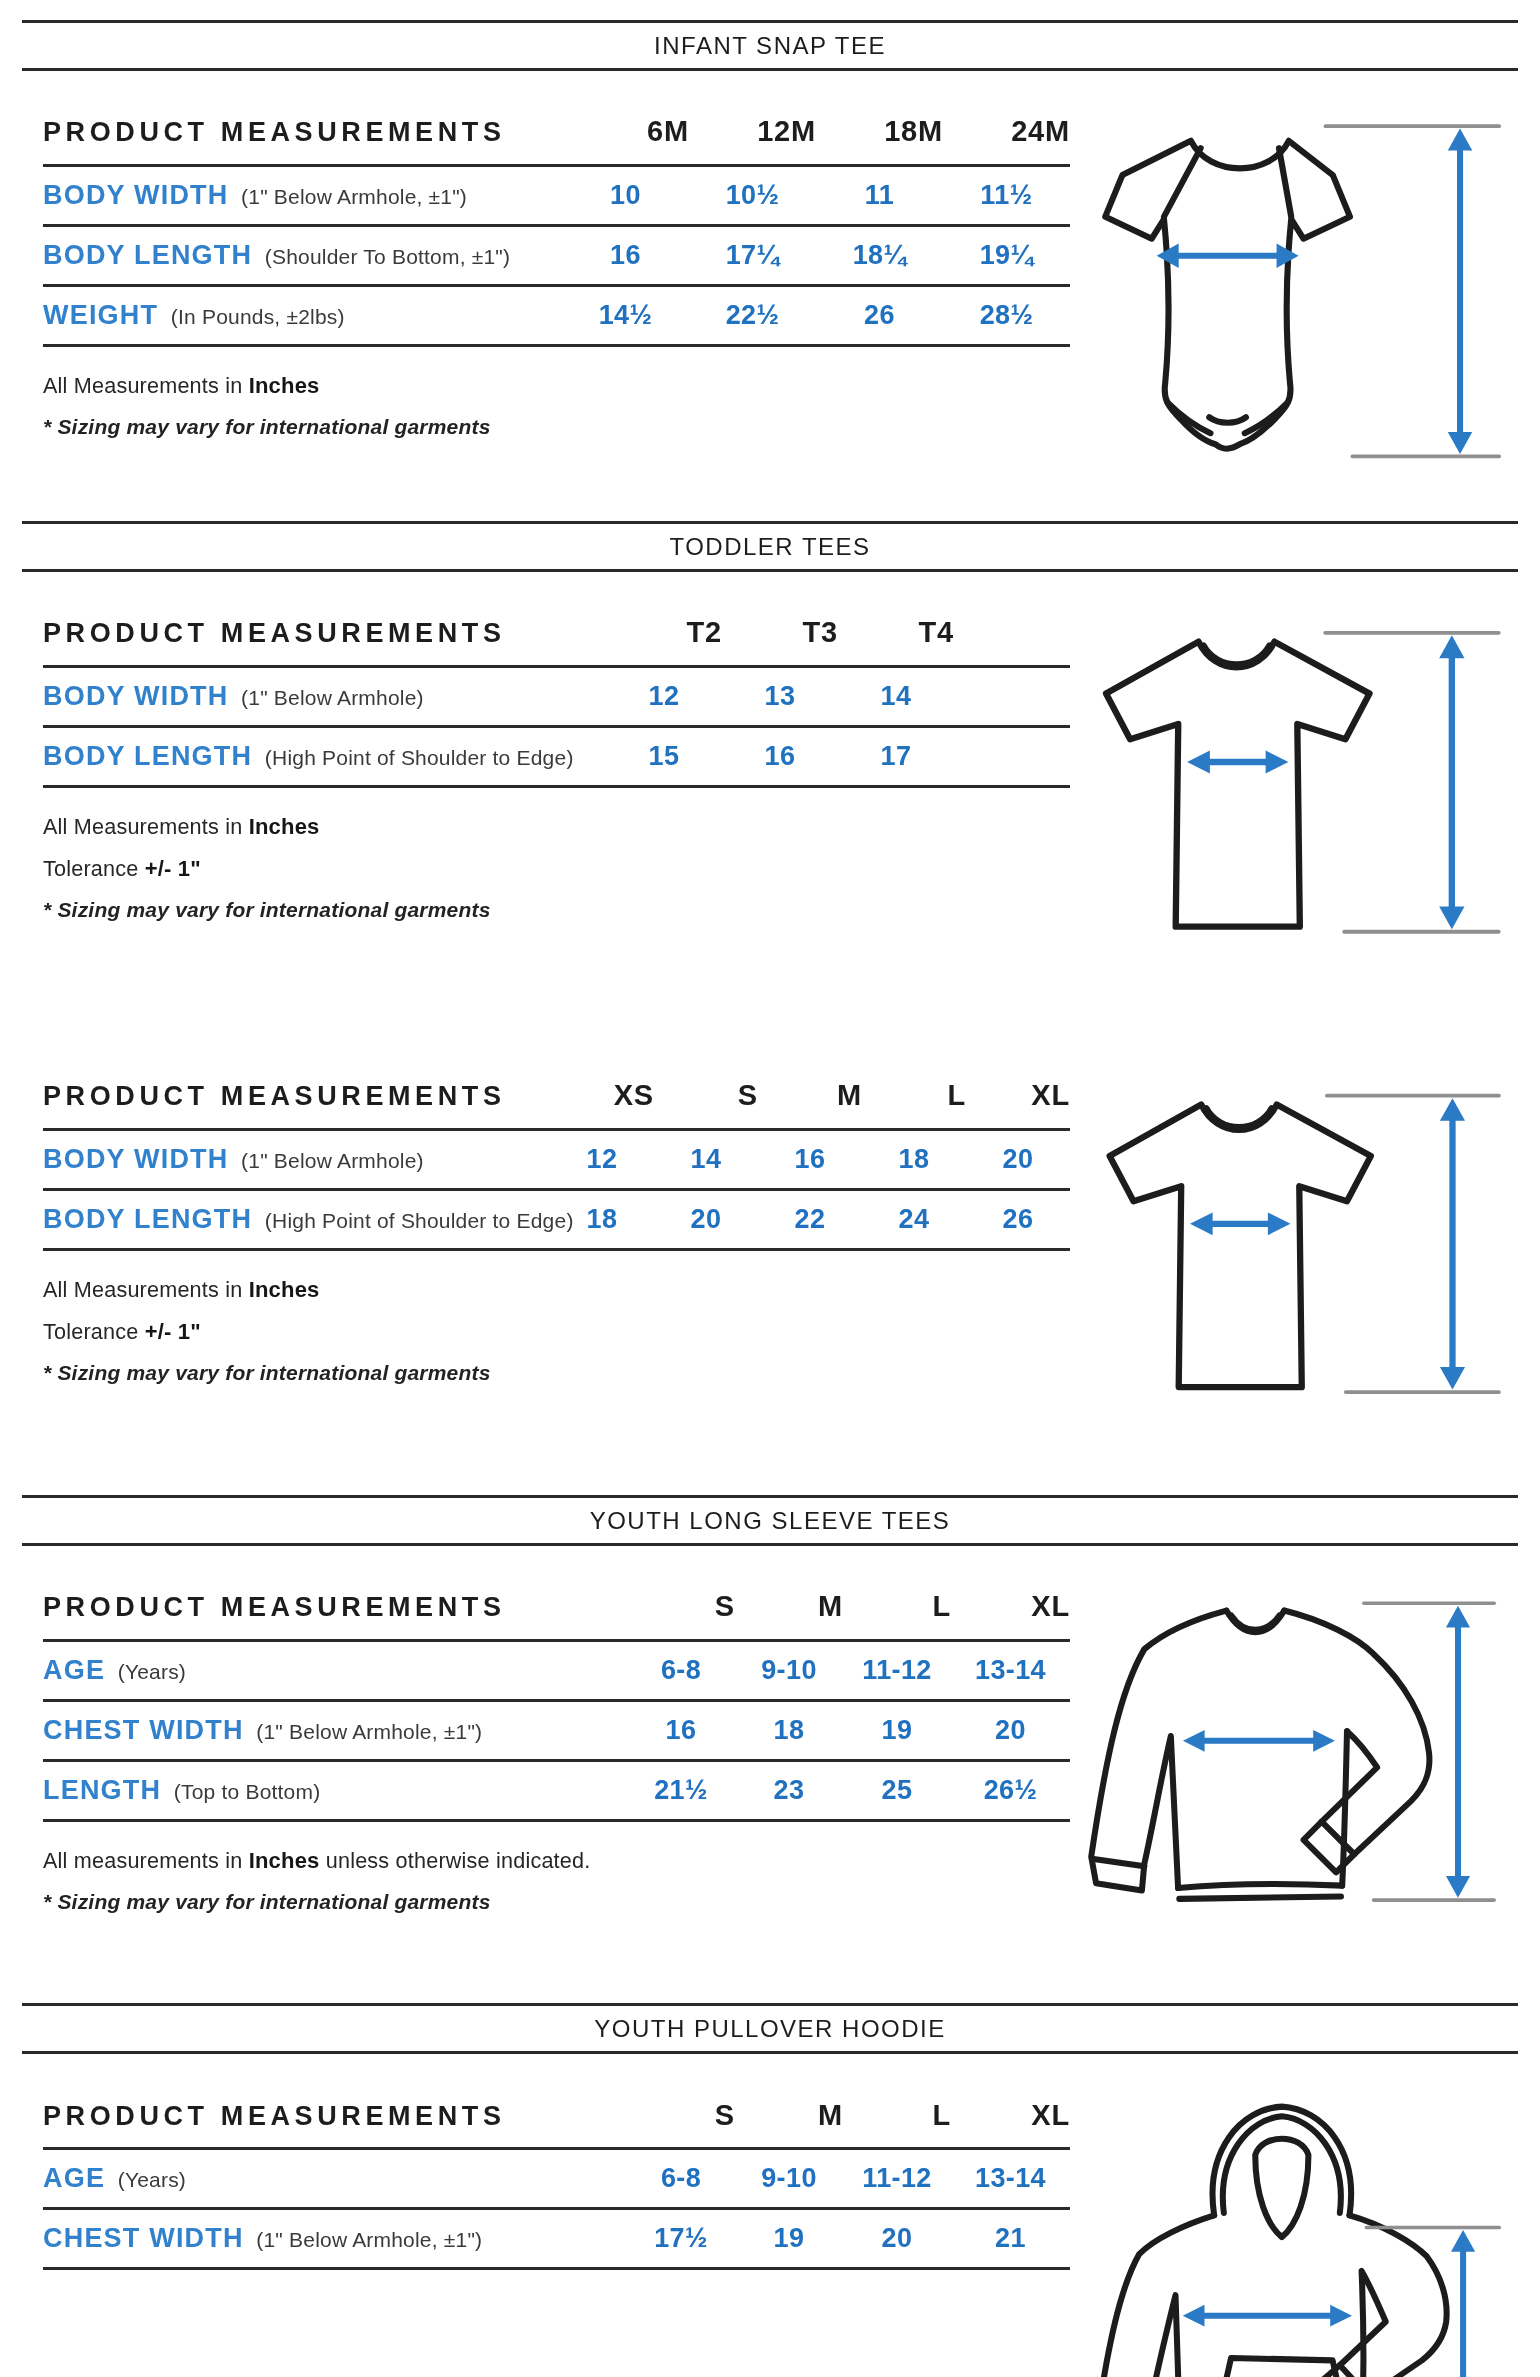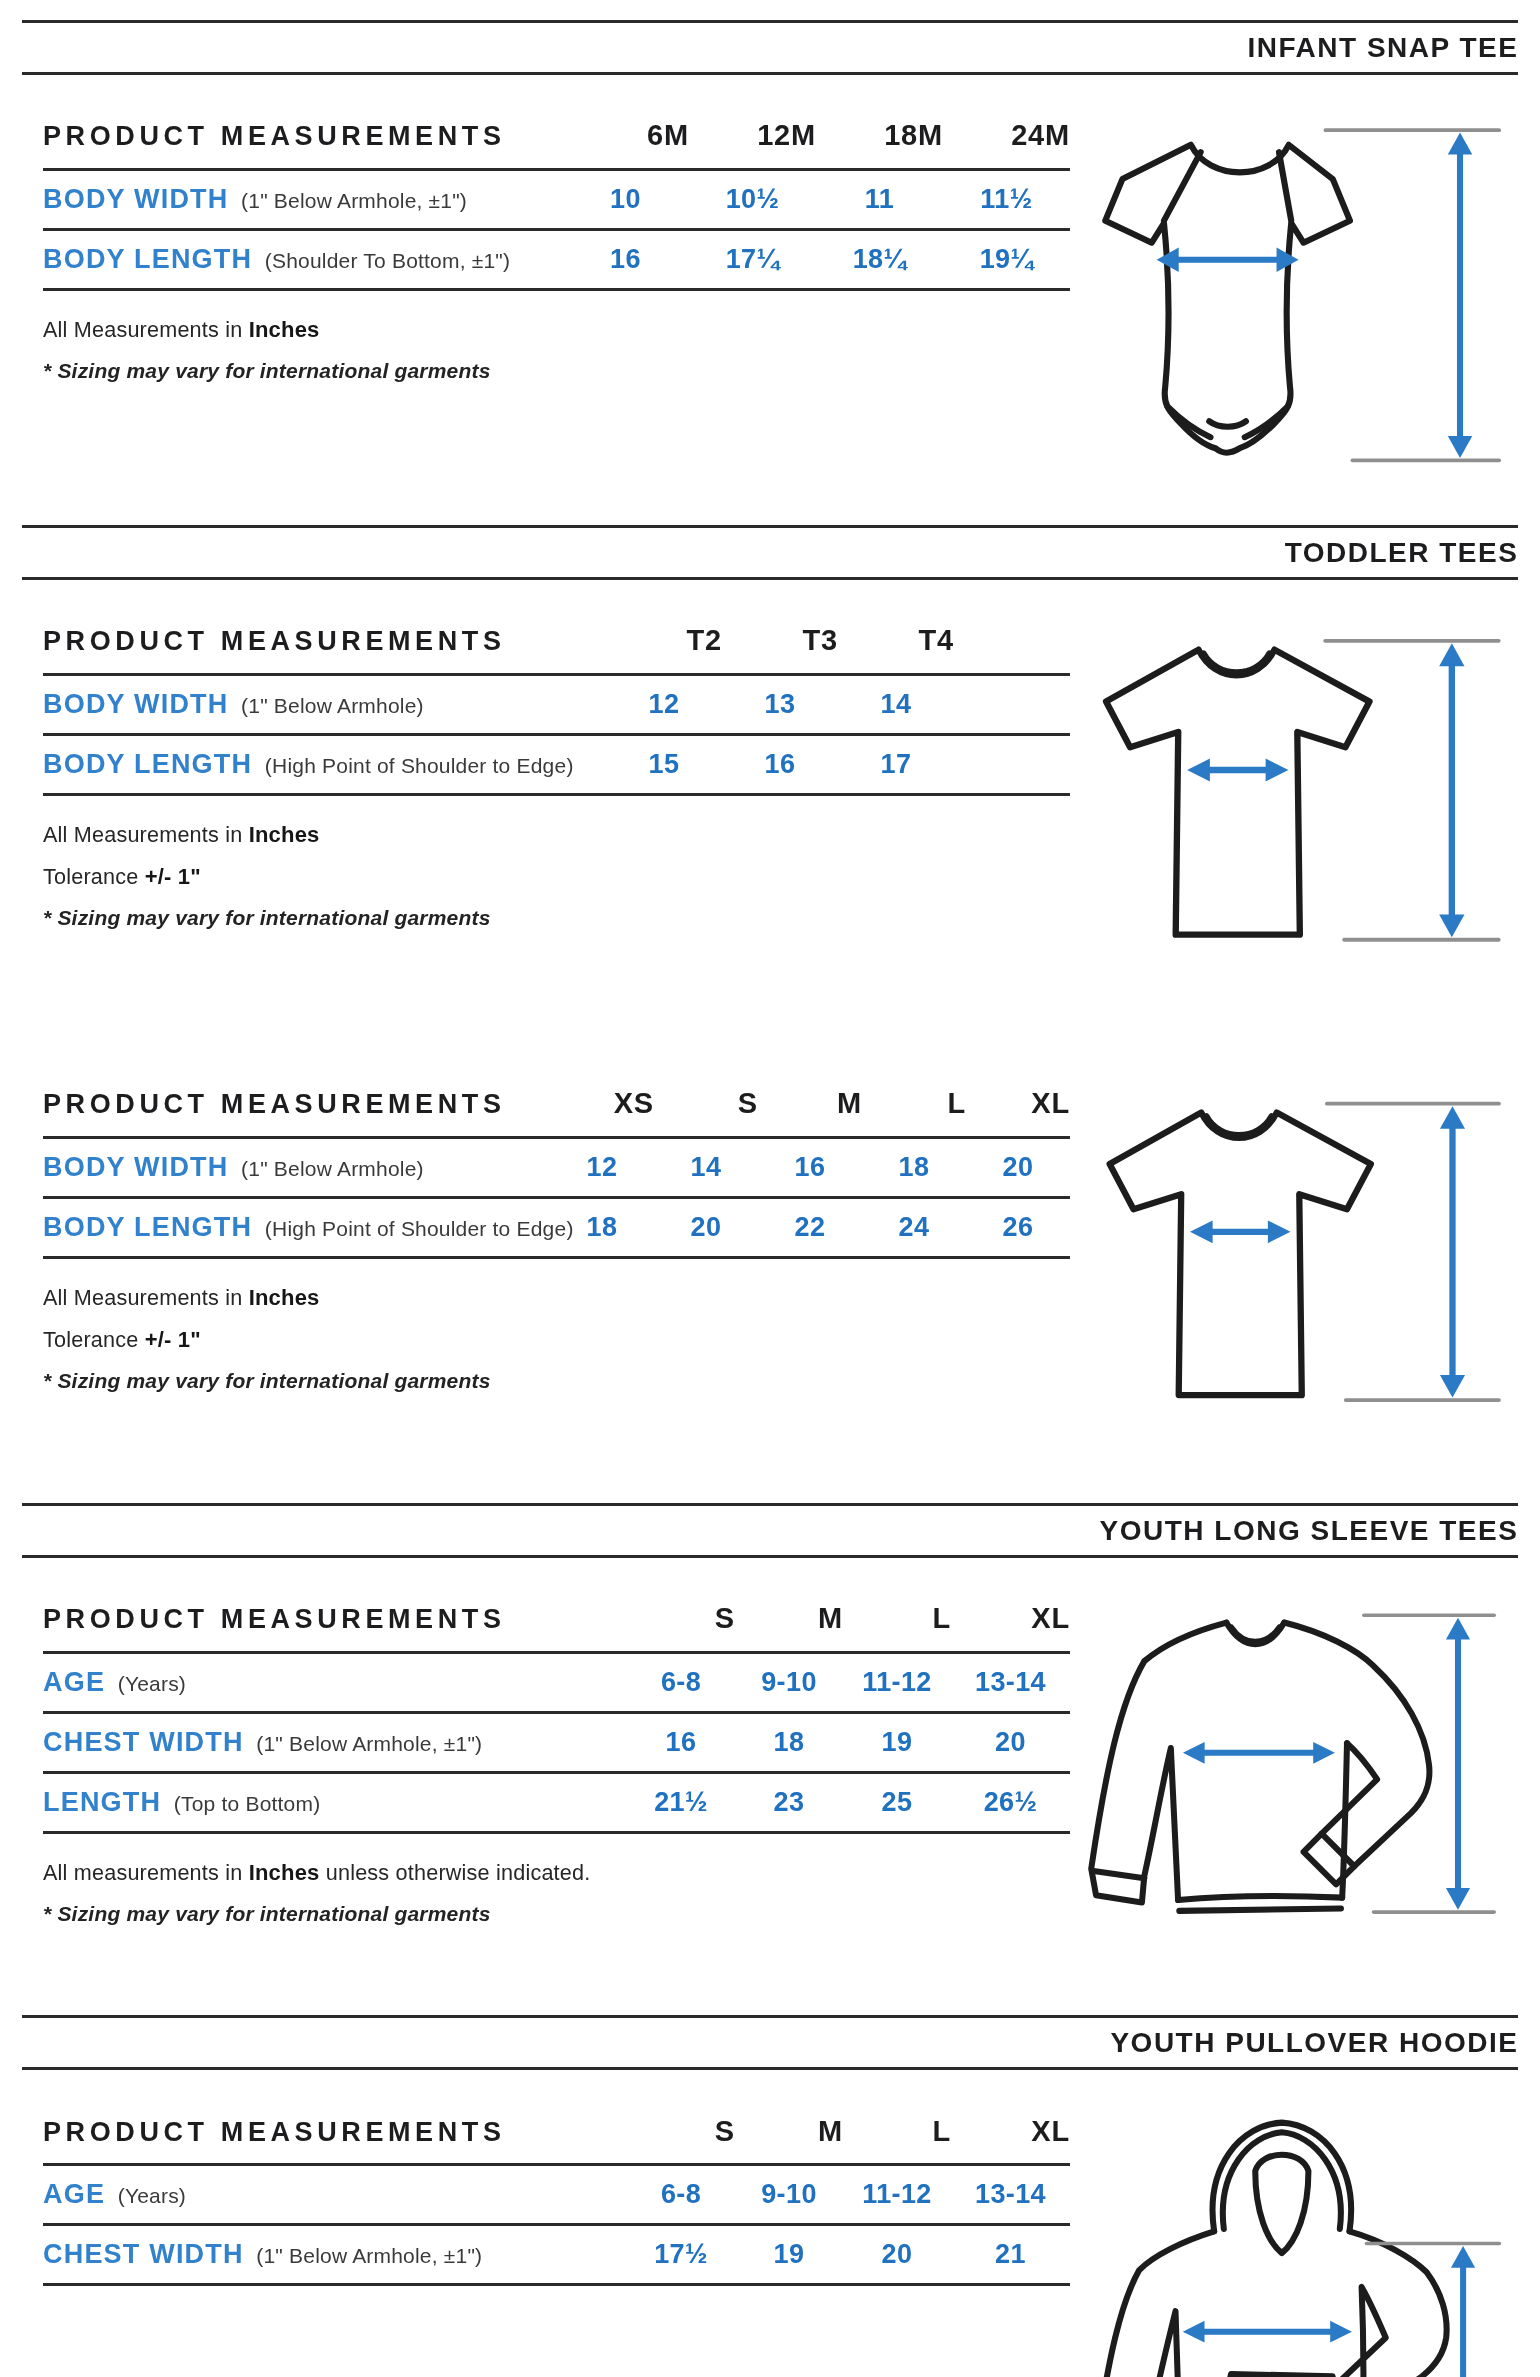--- a/index.html
+++ b/index.html
@@ -22,23 +22,23 @@
   }
   .panel{margin-bottom:45px;}
   .band{
     margin:0 21.6px;
     border-top:3.1px solid var(--rule);
     border-bottom:3.1px solid var(--rule);
     padding:8.5px 0;
   }
   .band h2{
     margin:0;
-    text-align:right;
-    font-size:28px;
-    font-weight:700;
+    text-align:center;
+    font-size:24px;
+    font-weight:400;
     letter-spacing:1.5px;
     color:var(--ink);
   }
   .content{
     display:flex;
     padding:35px 31px 0 43px;
   }
   .left{flex:none;width:1027px;}
   .right{
     flex:1;
@@ -151,20 +151,30 @@
           </tr>
           <tr>
             <td class="lbl">
               <span class="rlabel">BODY LENGTH</span>
               <span class="rnote">(Shoulder To Bottom, ±1")</span>
             </td>
             <td class="val">16</td>
             <td class="val">17¼</td>
             <td class="val">18¼</td>
             <td class="val">19¼</td>
+          </tr>
+          <tr>
+            <td class="lbl">
+              <span class="rlabel">WEIGHT</span>
+              <span class="rnote">(In Pounds, ±2lbs)</span>
+            </td>
+            <td class="val">14½</td>
+            <td class="val">22½</td>
+            <td class="val">26</td>
+            <td class="val">28½</td>
           </tr>
         </tbody>
       </table>
       <div class="notes">
         <p class="note"><span>All Measurements in </span><b>Inches</b><span></span></p>
         <p class="note sizing">* Sizing may vary for international garments</p>
       </div>
     </div>
     <div class="right">
       <svg class="illu" width="416" height="367" viewBox="0 0 340 300">

